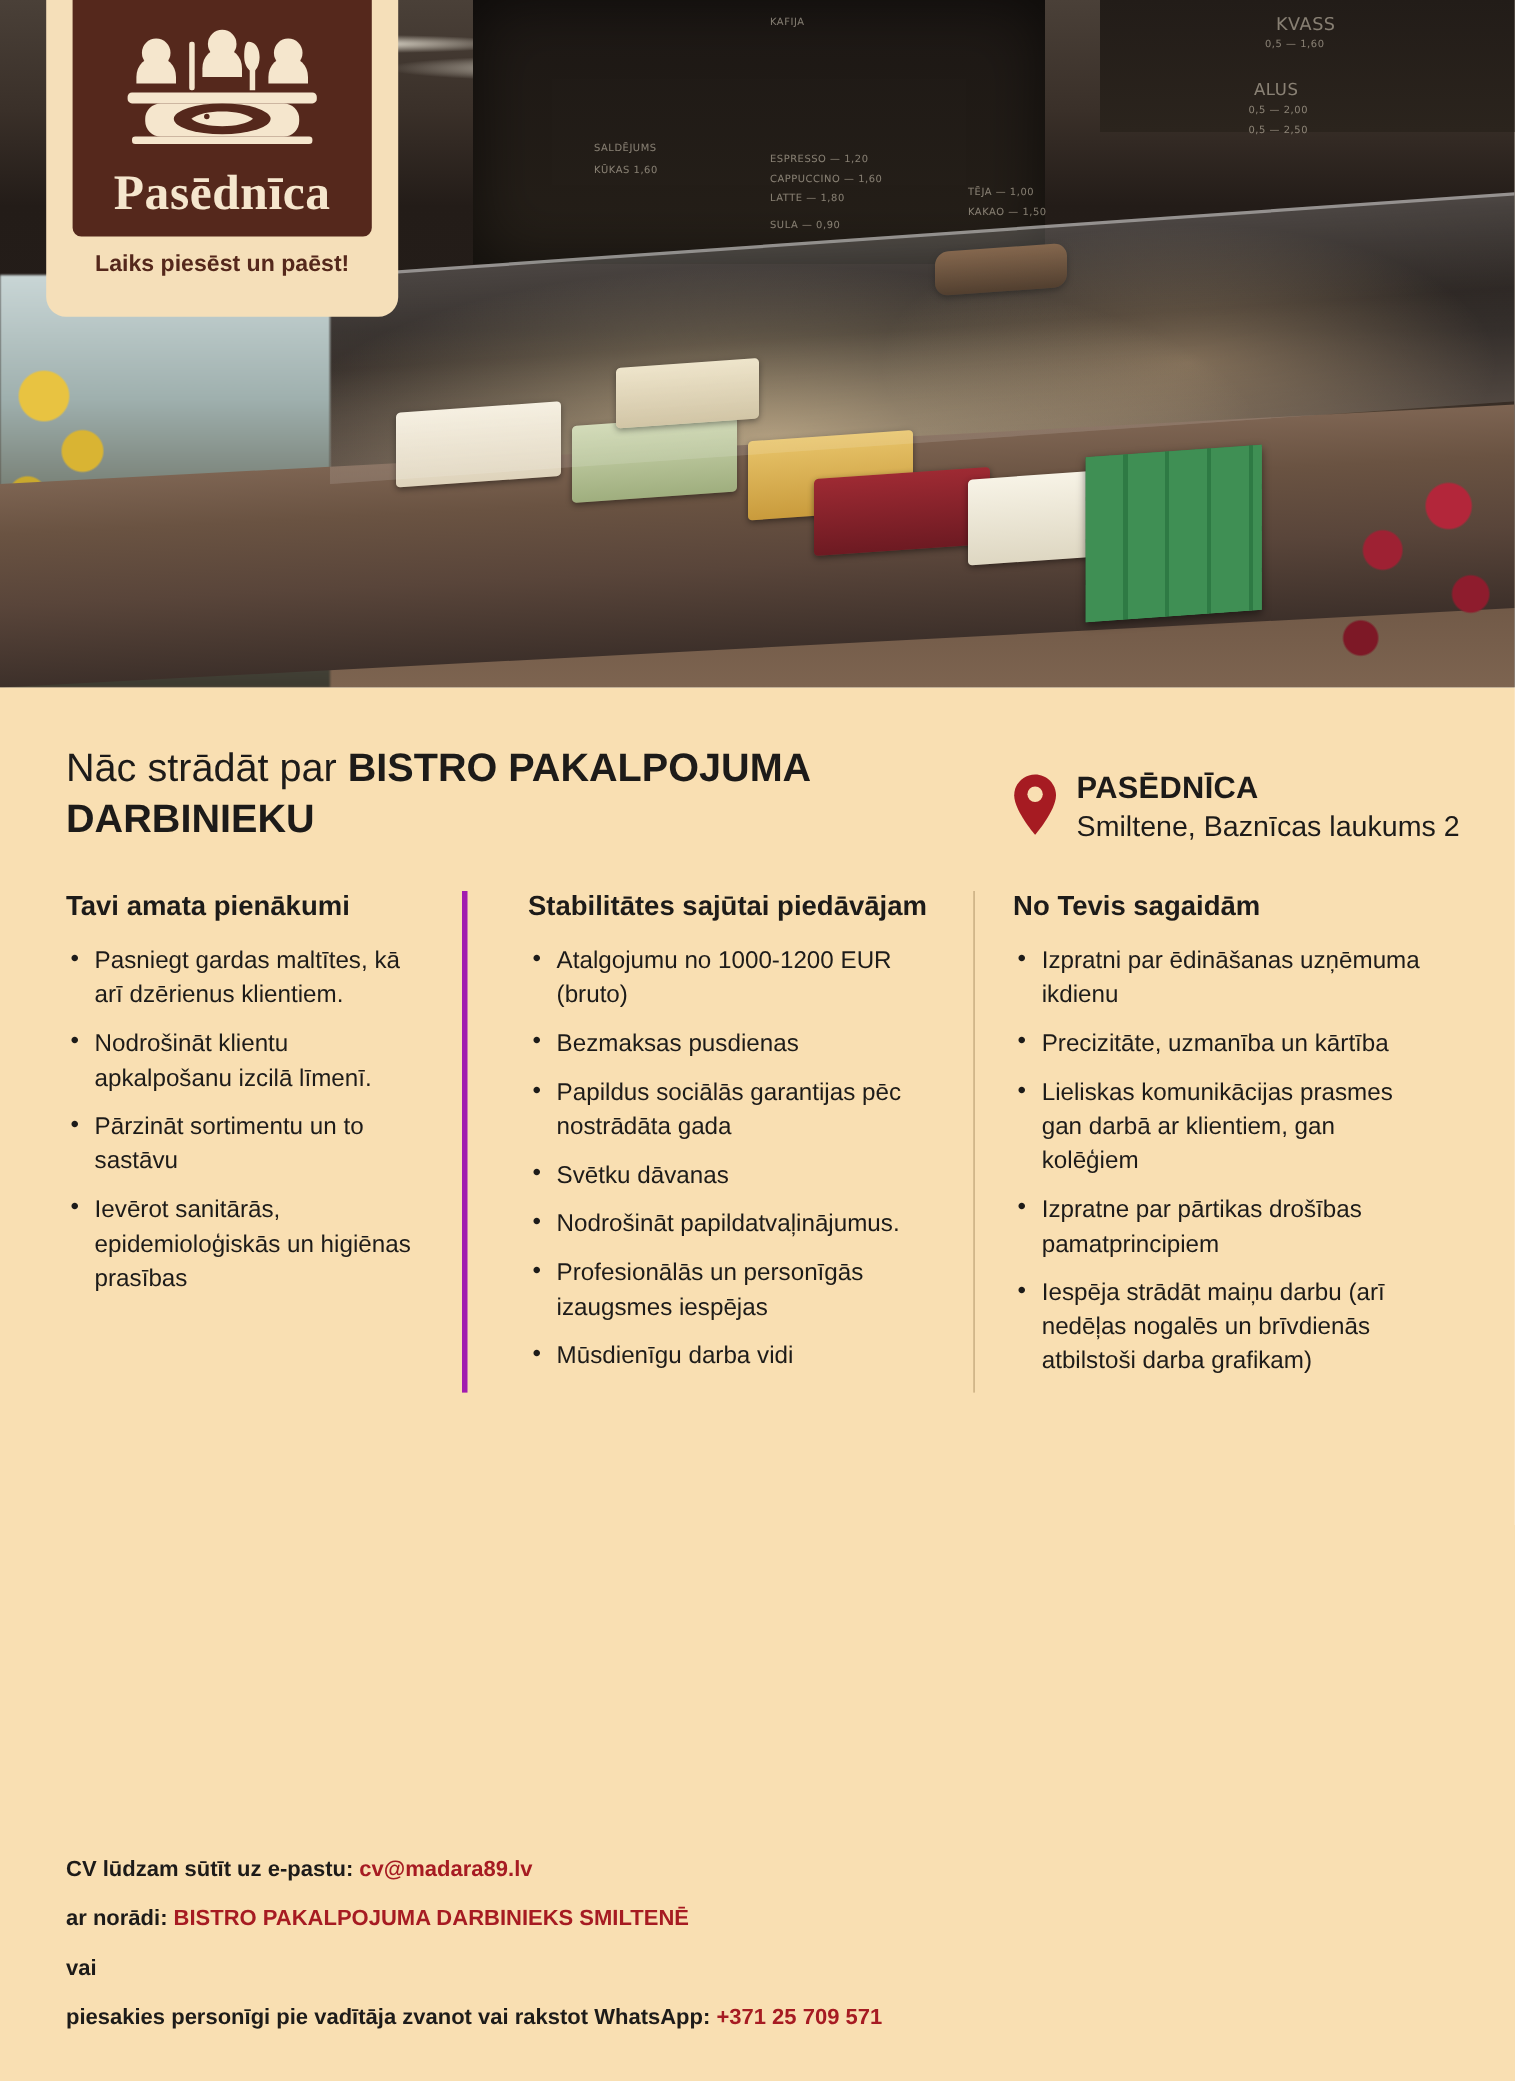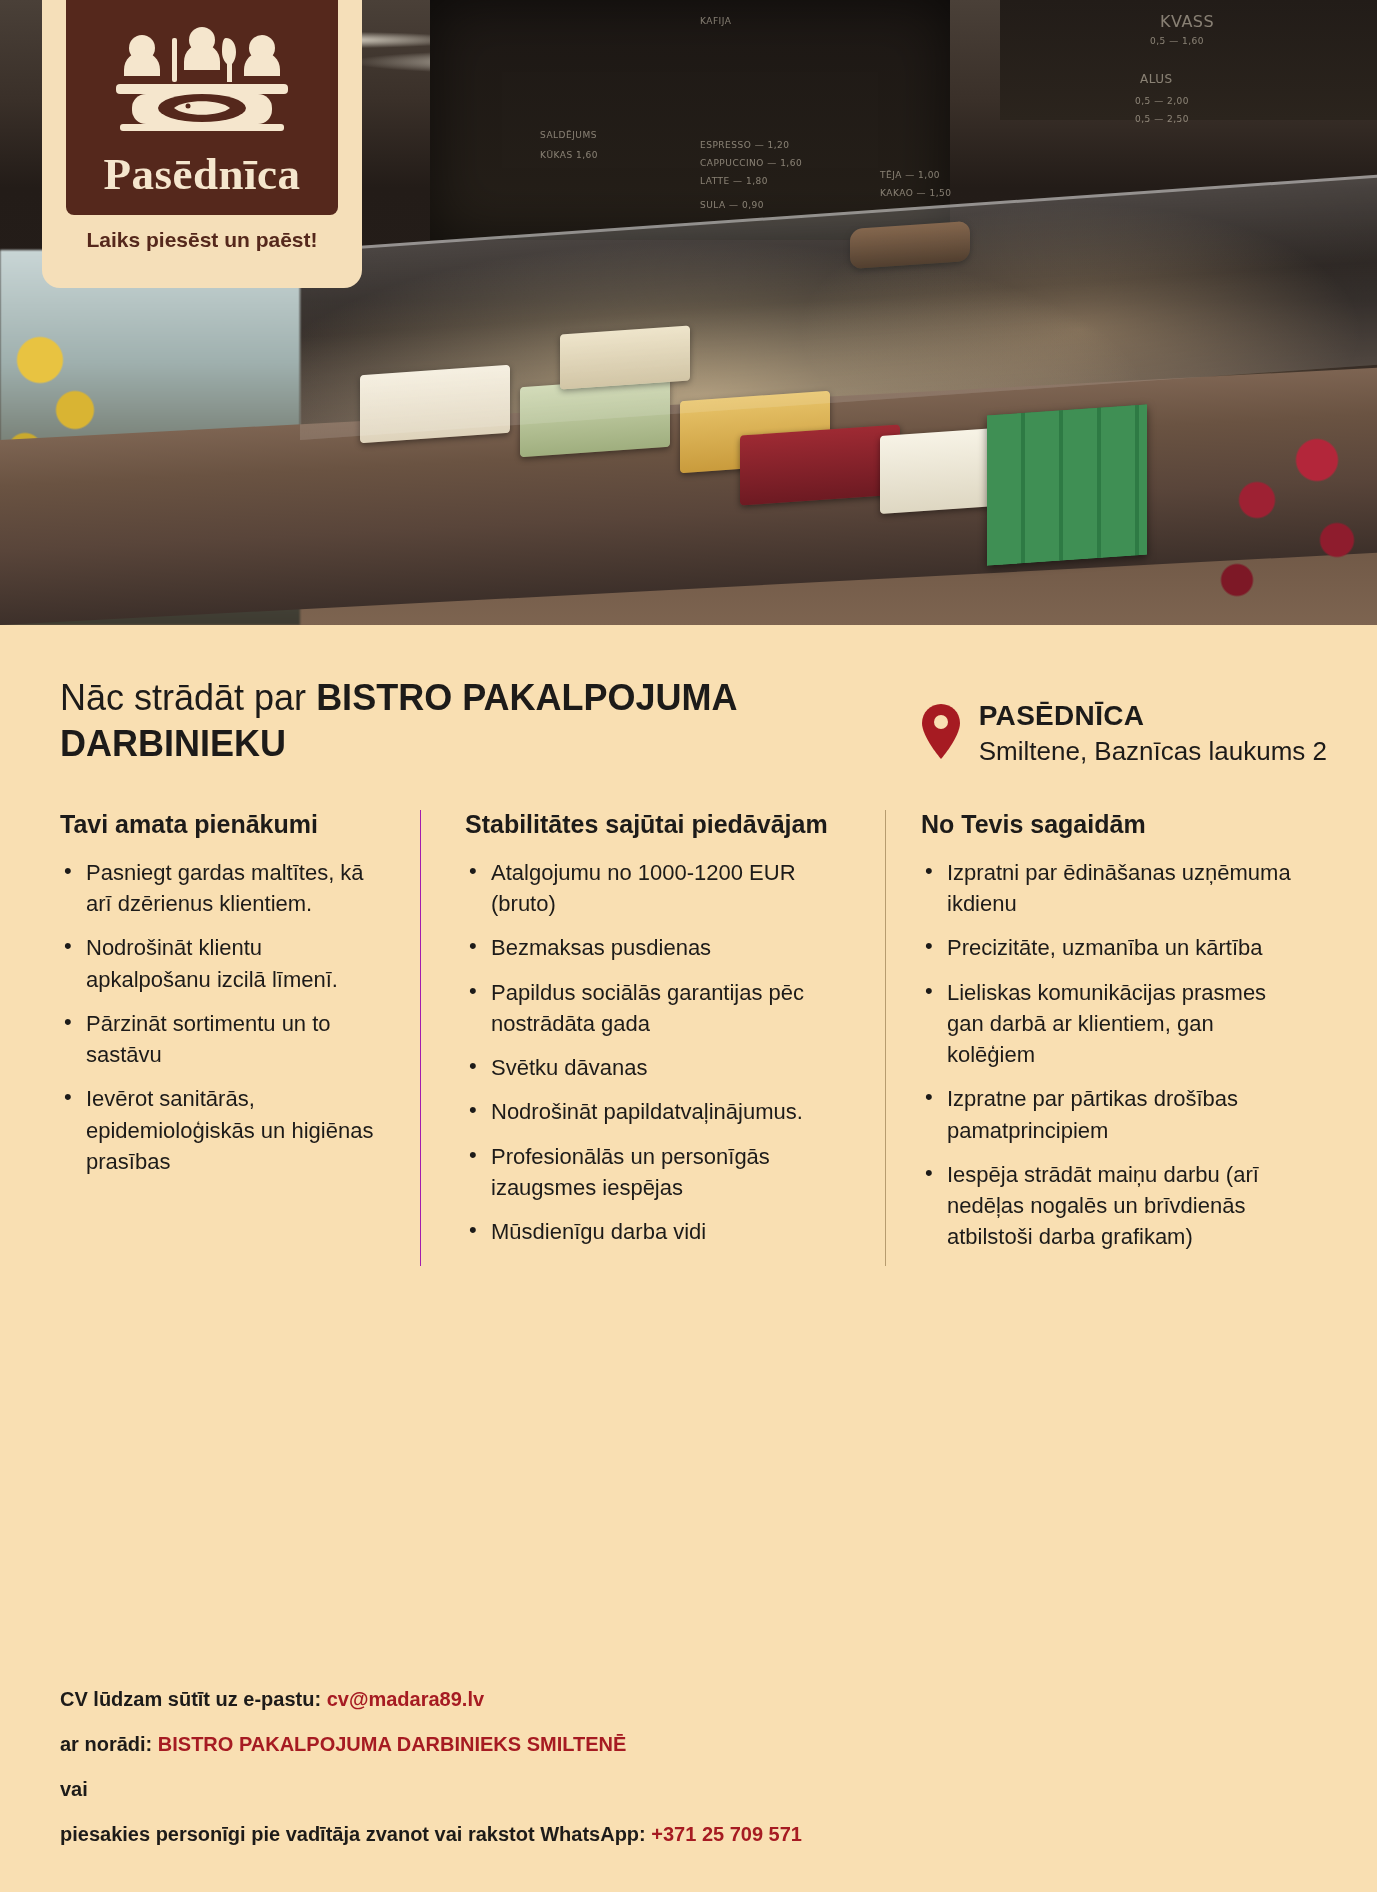--- a/index.html
+++ b/index.html
@@ -178,21 +178,21 @@
 
   
   .cols {
     position: absolute;
     left: 60px; top: 185px;
     width: 1270px;
     display: flex;
   }
   .col { padding-right: 30px; }
   .col-1 { width: 360px; }
-  .col-2 { width: 465px; padding-left: 44px; border-left: 1px solid #a21caf; }
+  .col-2 { width: 465px; padding-left: 55px; border-left: 5px solid #a21caf; }
   .col-3 { width: 445px; padding-left: 35px; border-left: 1px solid #b79c6f; }
   .col-title {
     font-size: 25px;
     font-weight: 700;
     color: #1d1b19;
     margin: 0 0 18px 0;
   }
   .col ul { margin: 0; padding: 0; list-style: none; }
   .col li {
     position: relative;
@@ -224,21 +224,21 @@
 <body>
 
 <div class="hero">
   <div class="hero-photo"></div>
   <div class="hero-board"></div>
   <div class="hero-board2"></div>
 
   <span class="hero-chalk" style="left:700px; top:16px;">KAFIJA</span>
   <span class="hero-chalk" style="left:1160px; top:12px; font-size:16px;">KVASS</span>
   <span class="hero-chalk" style="left:1150px; top:36px;">0,5 — 1,60</span>
-  <span class="hero-chalk" style="left:1140px; top:72px; font-size:12px;">ALUS</span>
+  <span class="hero-chalk" style="left:1140px; top:72px; font-size:15px;">ALUS</span>
   <span class="hero-chalk" style="left:1135px; top:96px;">0,5 — 2,00</span>
   <span class="hero-chalk" style="left:1135px; top:114px;">0,5 — 2,50</span>
   <span class="hero-chalk" style="left:700px; top:140px;">ESPRESSO — 1,20</span>
   <span class="hero-chalk" style="left:700px; top:158px;">CAPPUCCINO — 1,60</span>
   <span class="hero-chalk" style="left:700px; top:176px;">LATTE — 1,80</span>
   <span class="hero-chalk" style="left:880px; top:170px;">TĒJA — 1,00</span>
   <span class="hero-chalk" style="left:880px; top:188px;">KAKAO — 1,50</span>
   <span class="hero-chalk" style="left:540px; top:130px;">SALDĒJUMS</span>
   <span class="hero-chalk" style="left:540px; top:150px;">KŪKAS 1,60</span>
   <span class="hero-chalk" style="left:700px; top:200px;">SULA — 0,90</span>

